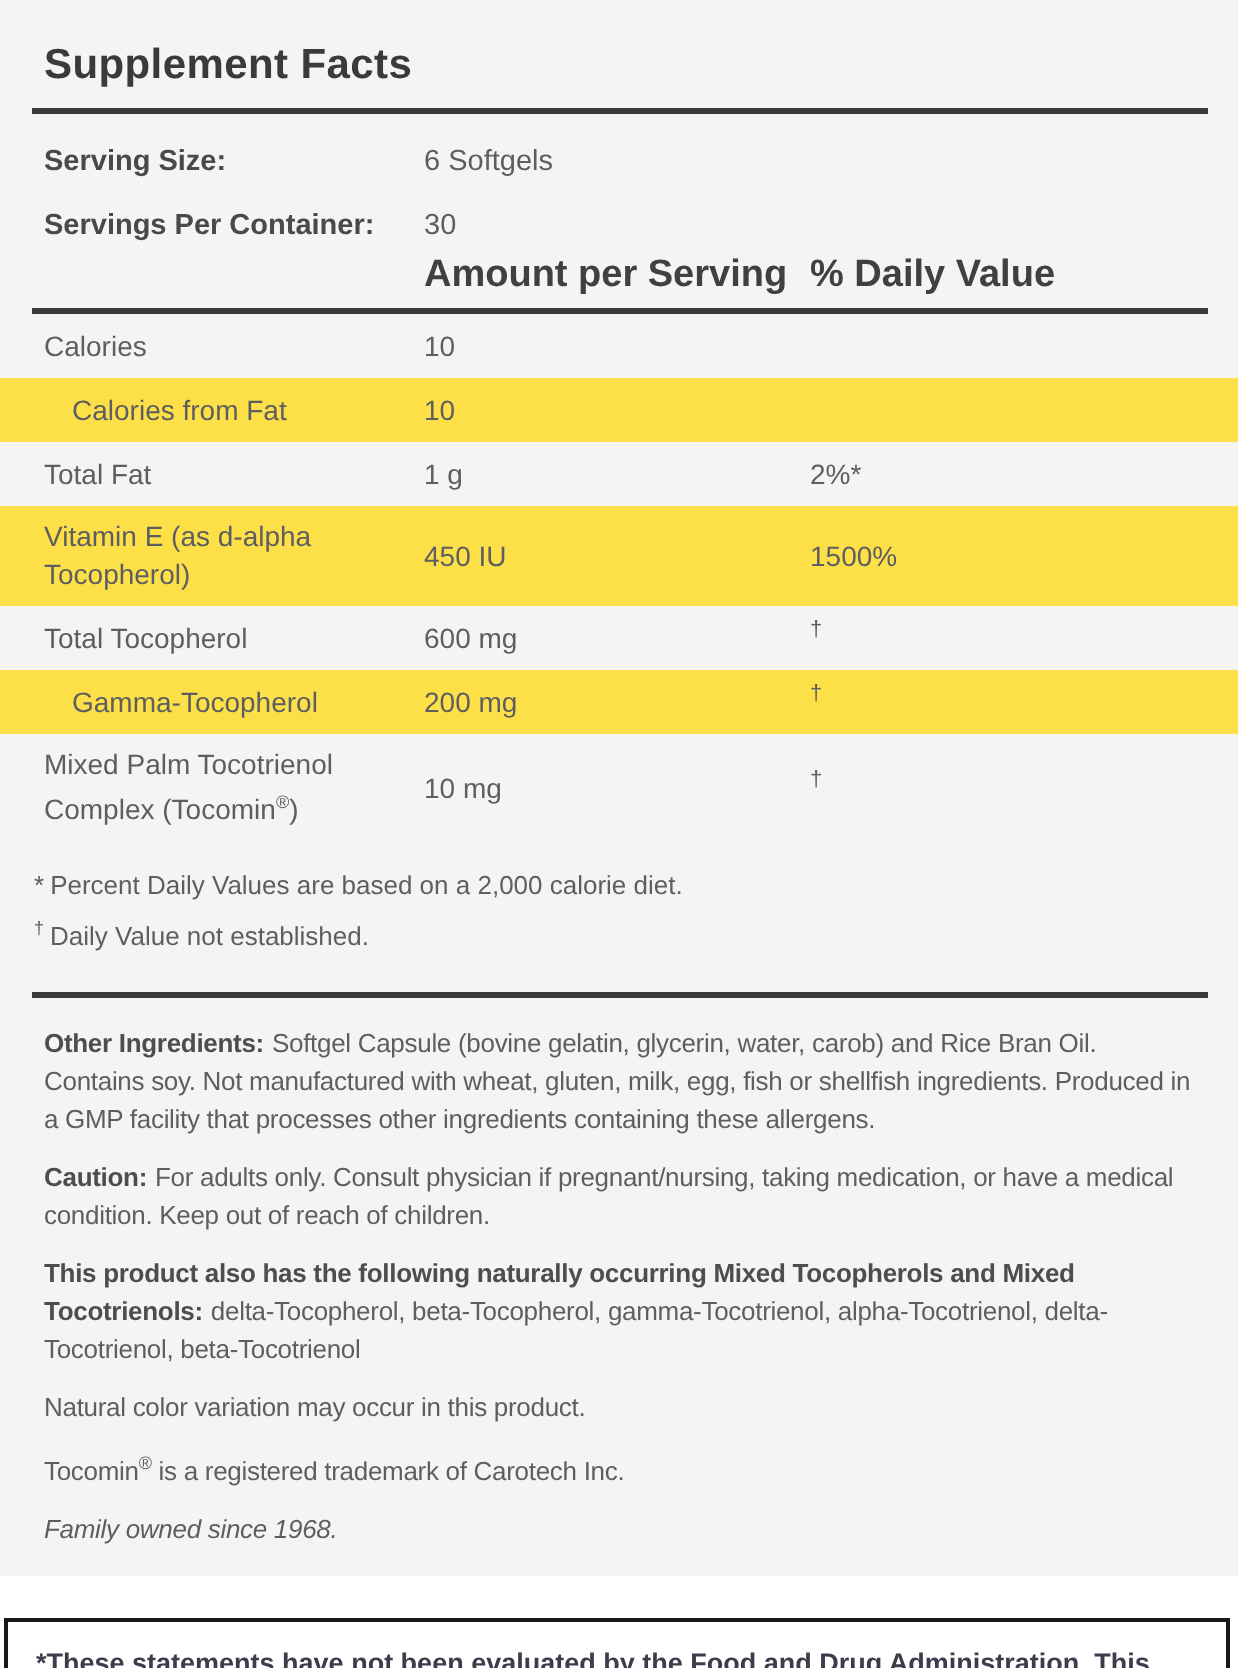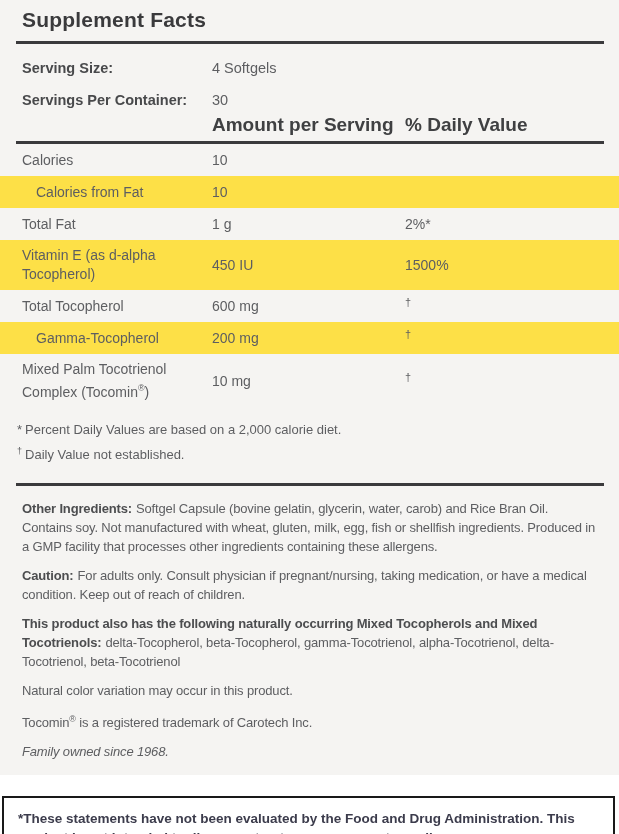--- a/index.html
+++ b/index.html
@@ -1,21 +1,21 @@
 <!DOCTYPE html>
 <html><head>
 <meta charset="utf-8">
 <style>
   html,body{margin:0;padding:0;}
   body{
     width:619px;height:834px;overflow:hidden;background:#ffffff;
     font-family:"Liberation Sans","DejaVu Sans",sans-serif;
     -webkit-font-smoothing:antialiased;
   }
-  .panel{background:#f5f4f2;padding-top:4px;}
+  .panel{background:#f5f4f2;padding-top:17px;}
   .title{
     font-size:21px;font-weight:bold;color:#3a3a3c;
     margin:4px 15px 9px 22px;letter-spacing:.2px;
   }
   .rule{height:3px;background:#3a3a3c;margin:0 15px 0 16px;}
   .rule.thin{height:3px;}
   .kv{display:flex;align-items:flex-end;height:32px;padding-left:22px;font-size:14.5px;}
   .kv:first-of-type{margin-top:5px;}
   .kv .k{width:190px;font-weight:bold;color:#48494b;}
   .kv .v{color:#5d5e61;}
@@ -46,21 +46,21 @@
 </head>
 <body>
 
 <div class="panel">
 
   <div class="title">Supplement Facts</div>
   <div class="rule"></div>
 
   <div class="kv">
     <span class="k">Serving Size:</span>
-    <span class="v">4 Softgels</span>
+    <span class="v">6 Softgels</span>
   </div>
   <div class="kv">
     <span class="k">Servings Per Container:</span>
     <span class="v">30</span>
   </div>
 
   <div class="col-head">
     <div class="sp"></div>
     <div class="ch-amt">Amount per Serving</div>
     <div class="ch-dv">% Daily Value</div>

